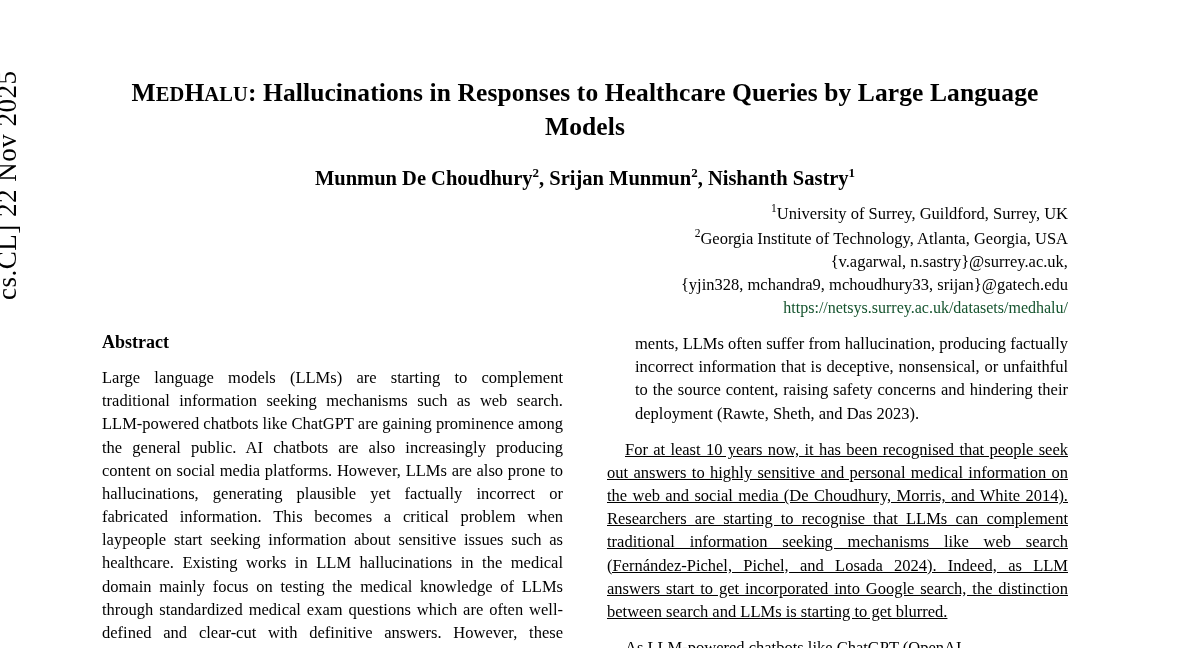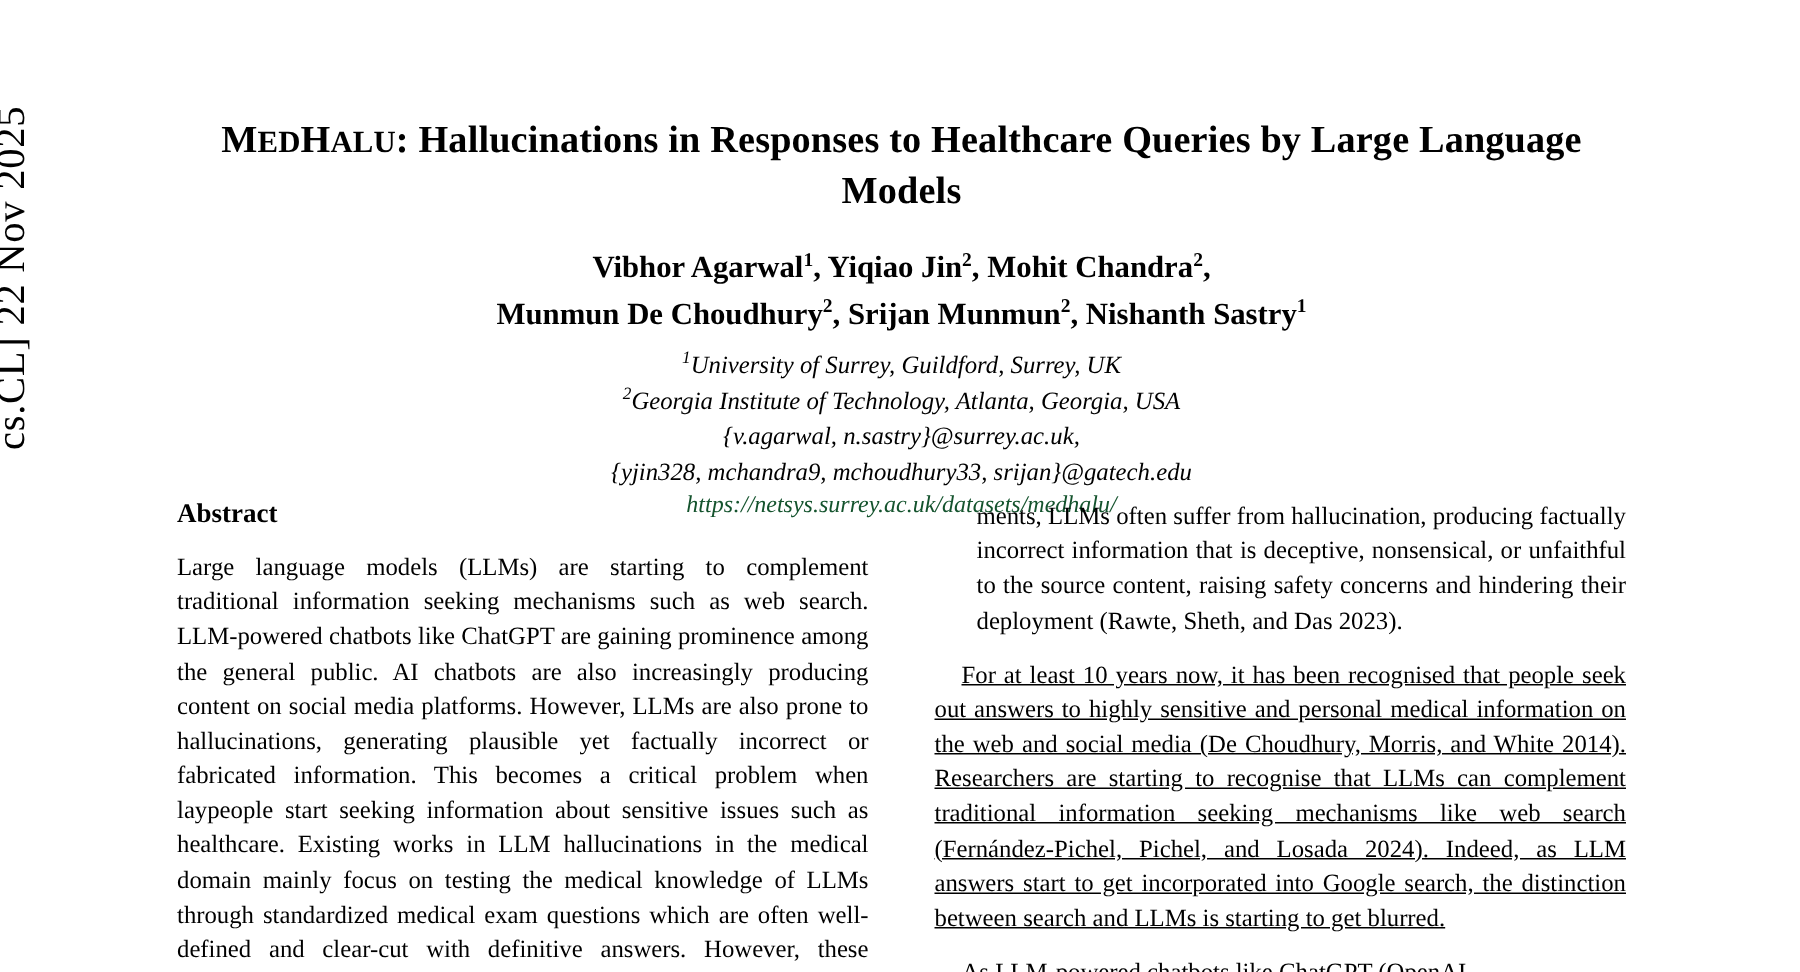--- a/index.html
+++ b/index.html
@@ -28,21 +28,21 @@
     transform: rotate(-90deg);
     transform-origin: left top;
     font-family: "Liberation Serif", serif;
     font-size: 27px;
     letter-spacing: 0.5px;
     white-space: nowrap;
     color: #000000;
   }
   .content {
     position: absolute;
-    left: 118px;
+    left: 102px;
     top: 0;
     width: 966px;
     height: 500px;
   }
   .title {
     margin: 0;
     padding-top: 76px;
     text-align: center;
     font-size: 25.5px;
     font-weight: bold;
@@ -56,25 +56,24 @@
     margin: 0;
     padding-top: 21px;
     text-align: center;
     font-size: 20.5px;
     font-weight: bold;
     line-height: 1.45;
   }
   .authors sup { font-size: 13px; font-weight: bold; vertical-align: super; }
 
   .affil {
-    text-align: center;
+    text-align: right;
     font-size: 16.5px;
     line-height: 1.42;
     padding-top: 6px;
-    font-style: italic;
   }
   .affil sup { font-size: 11.5px; vertical-align: super; }
   .affil .email { font-size: 16.5px; }
   .affil .url {
     color: #14532d;
     font-size: 16px;
   }
 
   .columns {
     position: absolute;
@@ -115,23 +114,20 @@
   <div class="arxiv-stamp">cs.CL]  22 Nov 2025</div>
 
   <div class="content">
 
     <h1 class="title">
       <span class="smallcaps-big">M</span><span class="smallcaps-small">ED</span><span class="smallcaps-big">H</span><span class="smallcaps-small">ALU</span><span>: Hallucinations in Responses to Healthcare Queries by Large Language Models</span>
     </h1>
 
     <div class="authors">
       <div>
-        <span>Vibhor Agarwal</span><sup>1</sup><span>, Yiqiao Jin</span><sup>2</sup><span>, Mohit Chandra</span><sup>2</sup><span>,</span>
-      </div>
-      <div>
         <span>Munmun De Choudhury</span><sup>2</sup><span>, Srijan Munmun</span><sup>2</sup><span>, Nishanth Sastry</span><sup>1</sup>
       </div>
     </div>
 
     <div class="affil">
       <div>
         <sup>1</sup><span>University of Surrey, Guildford, Surrey, UK</span>
       </div>
       <div>
         <sup>2</sup><span>Georgia Institute of Technology, Atlanta, Georgia, USA</span>

